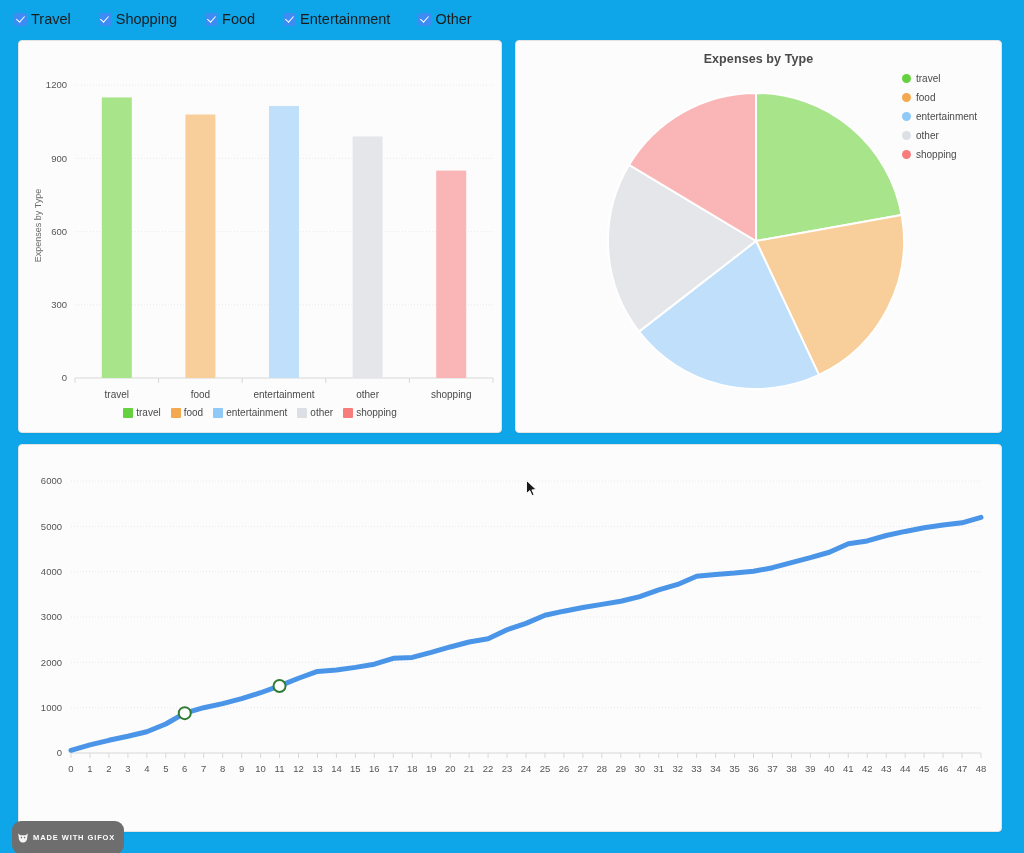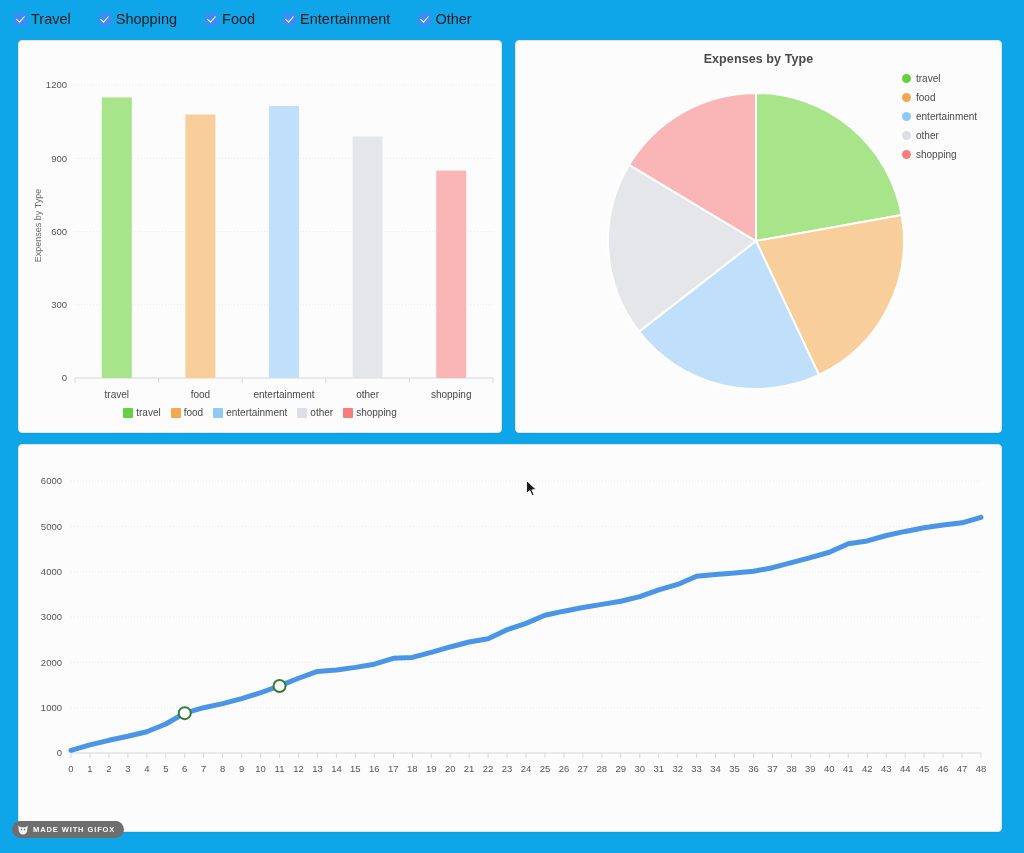--- a/index.html
+++ b/index.html
@@ -67,21 +67,21 @@
     display: flex; flex-direction: column; align-items: flex-start;
   }
   #pie-legend .legend-entry { margin: 0 0 8px 0; }
 
   
   #cursor { position: absolute; left: 526px; top: 480px; width: 12px; height: 18px; }
 
   
   #watermark {
     position: absolute; left: 12px; top: 821px;
-    height: 17px; padding: 0 9px 0 5px; border-radius: 9px;
+    height: 33px; padding: 0 9px 0 5px; border-radius: 9px;
     background: #6e6e6e; display: flex; align-items: center;
   }
   #wm-text {
     font-size: 7.5px; color: #ffffff; letter-spacing: 0.9px;
     font-weight: bold; margin-left: 4px;
   }
 </style>
 </head>
 <body>
 

